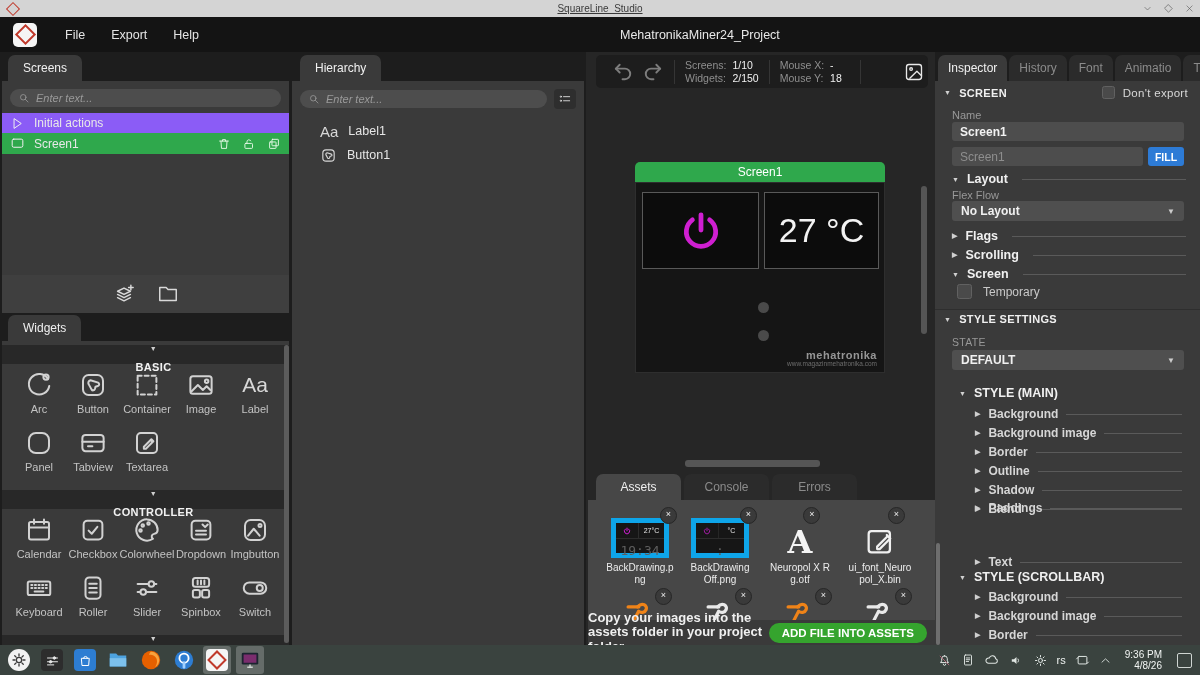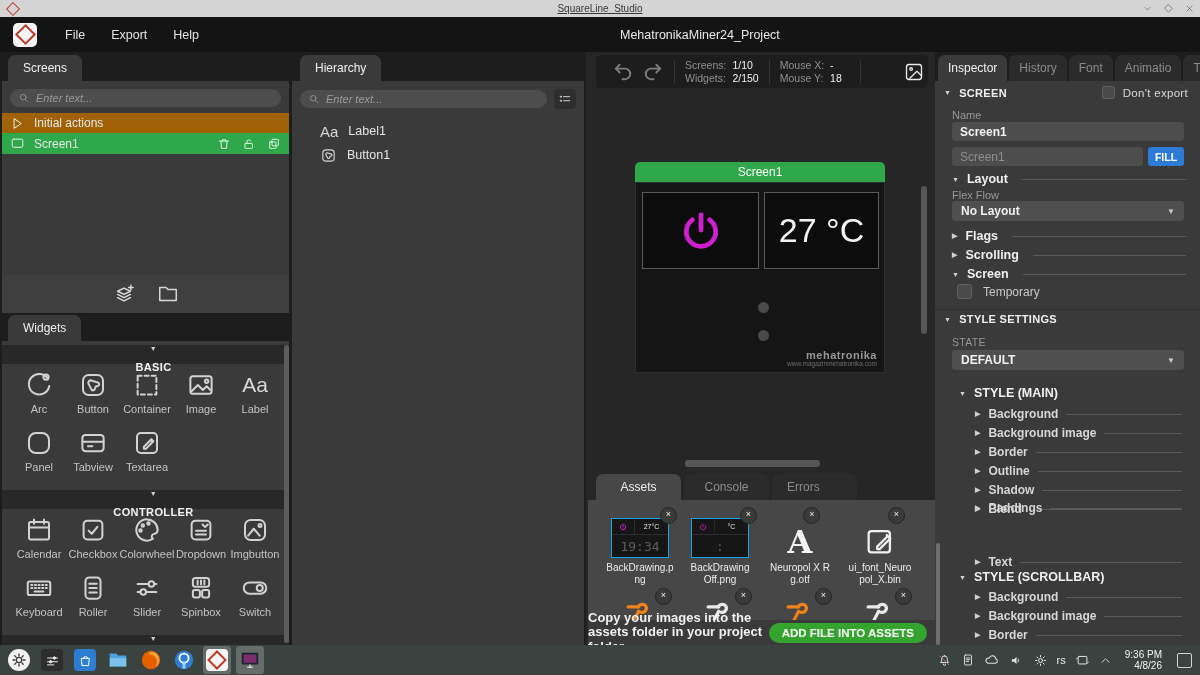--- a/index.html
+++ b/index.html
@@ -29,21 +29,21 @@
   .panel-body{position:absolute;background:#3a3a3a;}
 
   .searchrow{display:flex;align-items:center;background:#4d4d4d;border-radius:10px;height:18px;padding:0 8px;color:#9a9a9a;}
   .searchrow .ph{font-style:italic;font-size:11px;color:#9a9a9a;margin-left:6px;}
 
   
   #screens-tabs{left:8px;top:55px;}
   #screens-body{left:2px;top:81px;width:287px;height:232px;}
   #screens-search{margin:8px 8px 6px 8px;}
   .srow{display:flex;align-items:center;height:20px;padding:0 8px;color:#e8e8e8;font-size:12px;gap:9px;}
-  .srow.actions{background:#a16207;margin-top:2px;}
+  .srow.actions{background:#8b5cf6;margin-top:2px;}
   .srow.selected{background:#2fa84c;height:21px;}
   .srow .spacer{flex:1;}
   .srow .rowicons{display:flex;gap:11px;color:#eafbea;}
   #screens-tools{position:absolute;left:0;bottom:0;width:100%;height:38px;background:#3f3f3f;display:flex;align-items:center;justify-content:center;gap:22px;color:#d9d9d9;}
 
   
   #widgets-tabs{left:8px;top:315px;}
   #widgets-body{left:2px;top:341px;width:287px;height:304px;overflow:hidden;}
   .wsection-header{background:#282828;height:19px;display:flex;align-items:center;gap:9px;padding:0 0 0 16px;color:#f2f2f2;font-size:11px;font-weight:bold;letter-spacing:.4px;margin-top:4px;flex-direction:column;}
   .wsection-header .arr{font-size:7px;color:#cfcfcf;}
@@ -90,21 +90,21 @@
   #v-scroll{position:absolute;left:335px;top:134px;width:6px;height:148px;background:#555;border-radius:3px;}
 
   
   #assets-tabs{left:10px;top:422px;position:absolute;display:flex;height:26px;}
   #assets-body{position:absolute;left:2px;top:448px;width:347px;height:120px;background:#474747;overflow:hidden;}
   #assets-cards{display:flex;padding:14px 0 0 12px;}
   .acard{position:relative;width:80px;display:flex;flex-direction:column;align-items:center;}
   .athumb{position:relative;height:44px;display:flex;align-items:flex-end;justify-content:center;}
   .aname{margin-top:4px;font-size:10px;color:#ececec;text-align:center;width:68px;line-height:1.15;word-break:break-all;}
   .badge{position:absolute;top:-7px;right:-8px;width:15px;height:15px;border-radius:50%;background:#3a3a3a;border:1px solid #262626;color:#eee;font-size:9px;line-height:13px;text-align:center;}
-  .mini-screen{width:58px;height:40px;background:#161616;border:1px solid #0ea5e9;box-sizing:border-box;}
+  .mini-screen{width:58px;height:40px;background:#161616;border:5px solid #0ea5e9;box-sizing:border-box;}
   .mini-top{height:15px;display:flex;border-bottom:1px solid #2c2c2c;}
   .mini-cellL{width:22px;display:flex;align-items:center;justify-content:center;border-right:1px solid #2c2c2c;color:#cf1fd1;}
   .mini-cellR{flex:1;display:flex;align-items:center;justify-content:center;color:#e8e8e8;font-size:7px;}
   .mini-time{height:22px;display:flex;align-items:center;justify-content:center;color:#5e5e5e;font-family:"DejaVu Sans Mono",monospace;font-size:13px;}
   .font-a{font-family:"DejaVu Serif",serif;font-weight:bold;font-size:32px;color:#f4f4f4;line-height:1;}
   #assets-row2{display:flex;padding:10px 0 0 12px;}
   .arow2{position:relative;width:80px;display:flex;justify-content:center;}
   #assets-bottombar{position:absolute;left:2px;top:568px;width:347px;height:25px;background:#3a3a3a;display:flex;align-items:center;}
   #assets-hint{font-size:13px;font-weight:bold;color:#f0f0f0;margin-left:0;width:215px;line-height:1.1;}
   #add-assets-btn{margin-left:auto;margin-right:8px;height:20px;background:#35a42e;border-radius:11px;color:#fff;font-size:11.5px;font-weight:bold;display:flex;align-items:center;padding:0 13px;white-space:nowrap;}
@@ -518,21 +518,21 @@
         </div>
       </div>
     </div>
 
     <div id="h-scroll"></div>
     <div id="v-scroll"></div>
 
     <div id="assets-tabs">
         <div class="tab active" style="min-width: 55px; text-align: center; background: rgb(71, 71, 71);">Assets</div>
         <div class="tab" style="min-width: 55px; text-align: center;">Console</div>
-        <div class="tab" style="min-width: 55px; ">Errors</div>
+        <div class="tab" style="min-width: 55px; text-align: center;">Errors</div>
       </div>
     <div id="assets-body">
       <div id="assets-cards">
           <div class="acard">
             <div class="athumb">
               <div class="mini-screen">
                 <div class="mini-top">
                   <div class="mini-cellL">
                     <svg class="ico" width="0" height="0" viewBox="0 0 24 24">
                       <rect x="3.5" y="5" width="17" height="13" rx="2.5"></rect>

